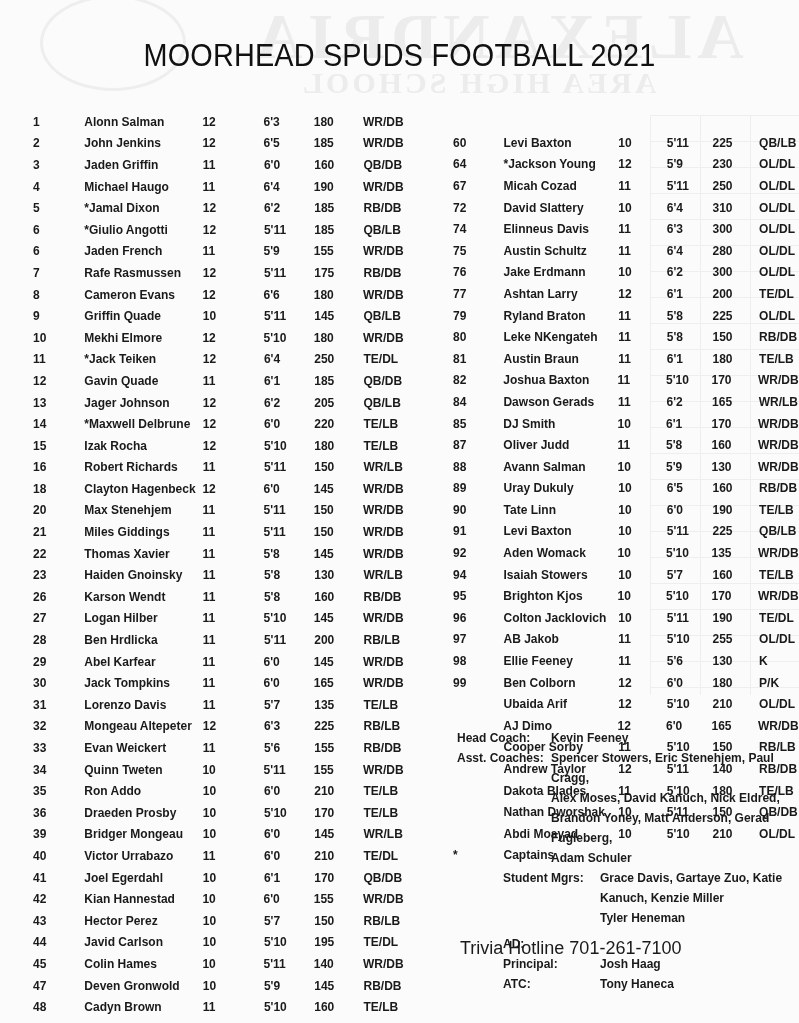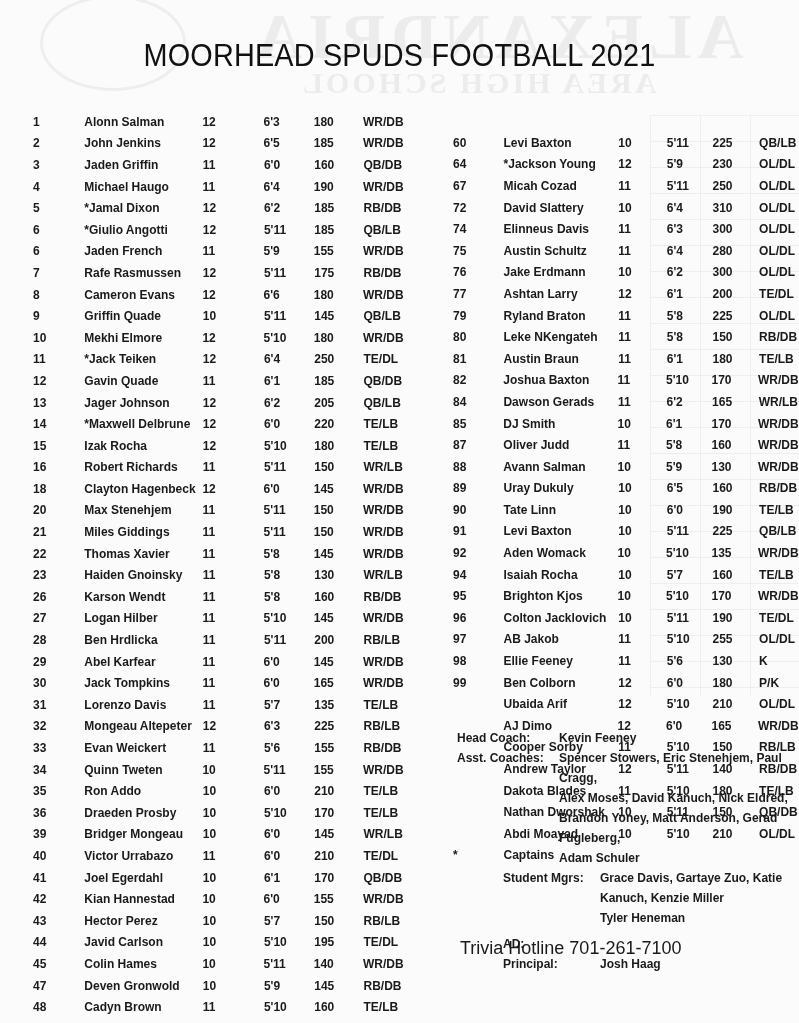--- a/index.html
+++ b/index.html
@@ -38,21 +38,21 @@
   .row .wt { width: 50px; }
   .row .pos { width: 40px; }
   .col.right .row .no { width: 52px; }
   .col.right .row .name { width: 118px; }
   .col.right .row .gr { width: 50px; }
   .col.right .row .ht { width: 47px; }
   .col.right .row .wt { width: 48px; }
   .hdr { font-weight: bold; }
   .staff { position: absolute; left: 457px; top: 728px; width: 342px; font-size: 12px; font-weight: bold; }
   .staff .srow { display: flex; line-height: 20px; }
-  .staff .lbl { width: 102px; flex: none; }
+  .staff .lbl { width: 94px; flex: none; }
   .staff .val { flex: 1; }
   .staff .gap { height: 6px; }
   .staff .srow.small .lbl { width: 97px; margin-left: 46px; }
   .trivia { position: absolute; left: 460px; top: 938px; font-size: 18px; font-weight: normal; }
 </style>
 </head>
 <body>
 
 <div class="ghost-ball"></div>
 <div class="ghost g1">ALEXANDRIA</div>
@@ -559,21 +559,21 @@
       <div class="row">
         <span class="no">92</span>
         <span class="name">Aden Womack</span>
         <span class="gr">10</span>
         <span class="ht">5'10</span>
         <span class="wt">135</span>
         <span class="pos">WR/DB</span>
       </div>
       <div class="row">
         <span class="no">94</span>
-        <span class="name">Isaiah Rocha</span>
+        <span class="name">Isaiah Stowers</span>
         <span class="gr">10</span>
         <span class="ht">5'7</span>
         <span class="wt">160</span>
         <span class="pos">TE/LB</span>
       </div>
       <div class="row">
         <span class="no">95</span>
         <span class="name">Brighton Kjos</span>
         <span class="gr">10</span>
         <span class="ht">5'10</span>
@@ -701,15 +701,19 @@
     </span>
   </div>
   <div class="gap"></div>
   <div class="srow small">
     <span class="lbl">AD:</span>
   </div>
   <div class="srow small">
     <span class="lbl">Principal:</span>
     <span class="val">Josh Haag</span>
   </div>
+  <div class="srow small">
+    <span class="lbl">ATC:</span>
+    <span class="val">Tony Haneca</span>
+  </div>
 </div>
 
 <div class="trivia">Trivia Hotline  701-261-7100</div>
 
 </body></html>

